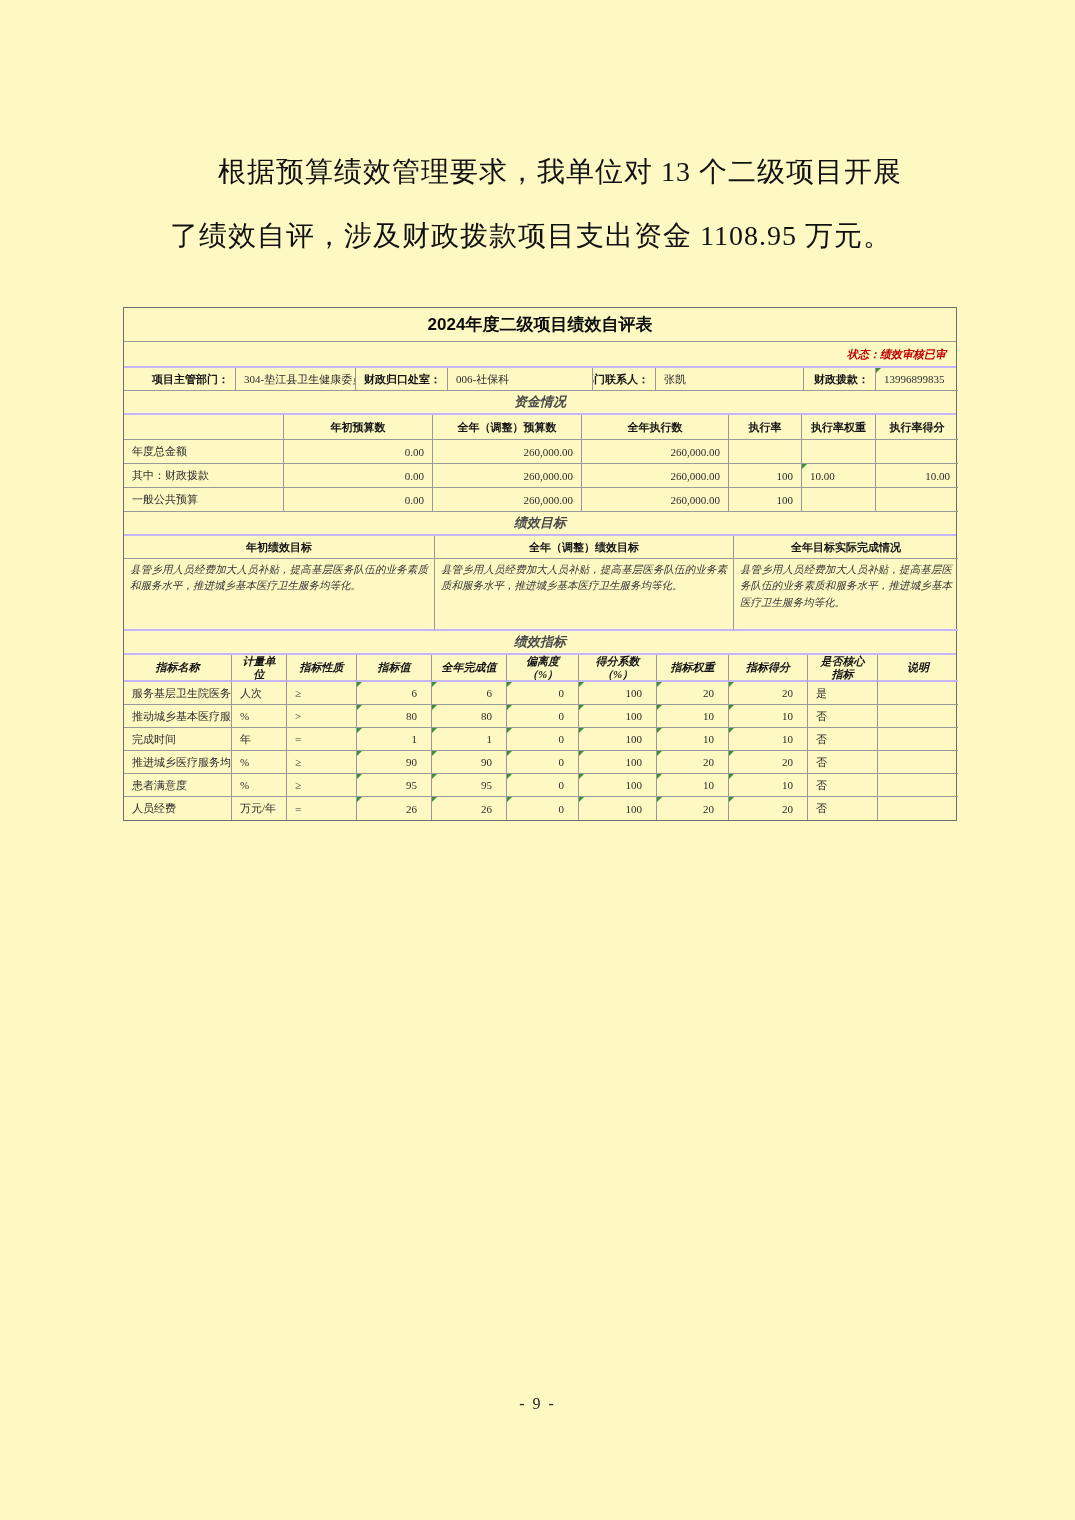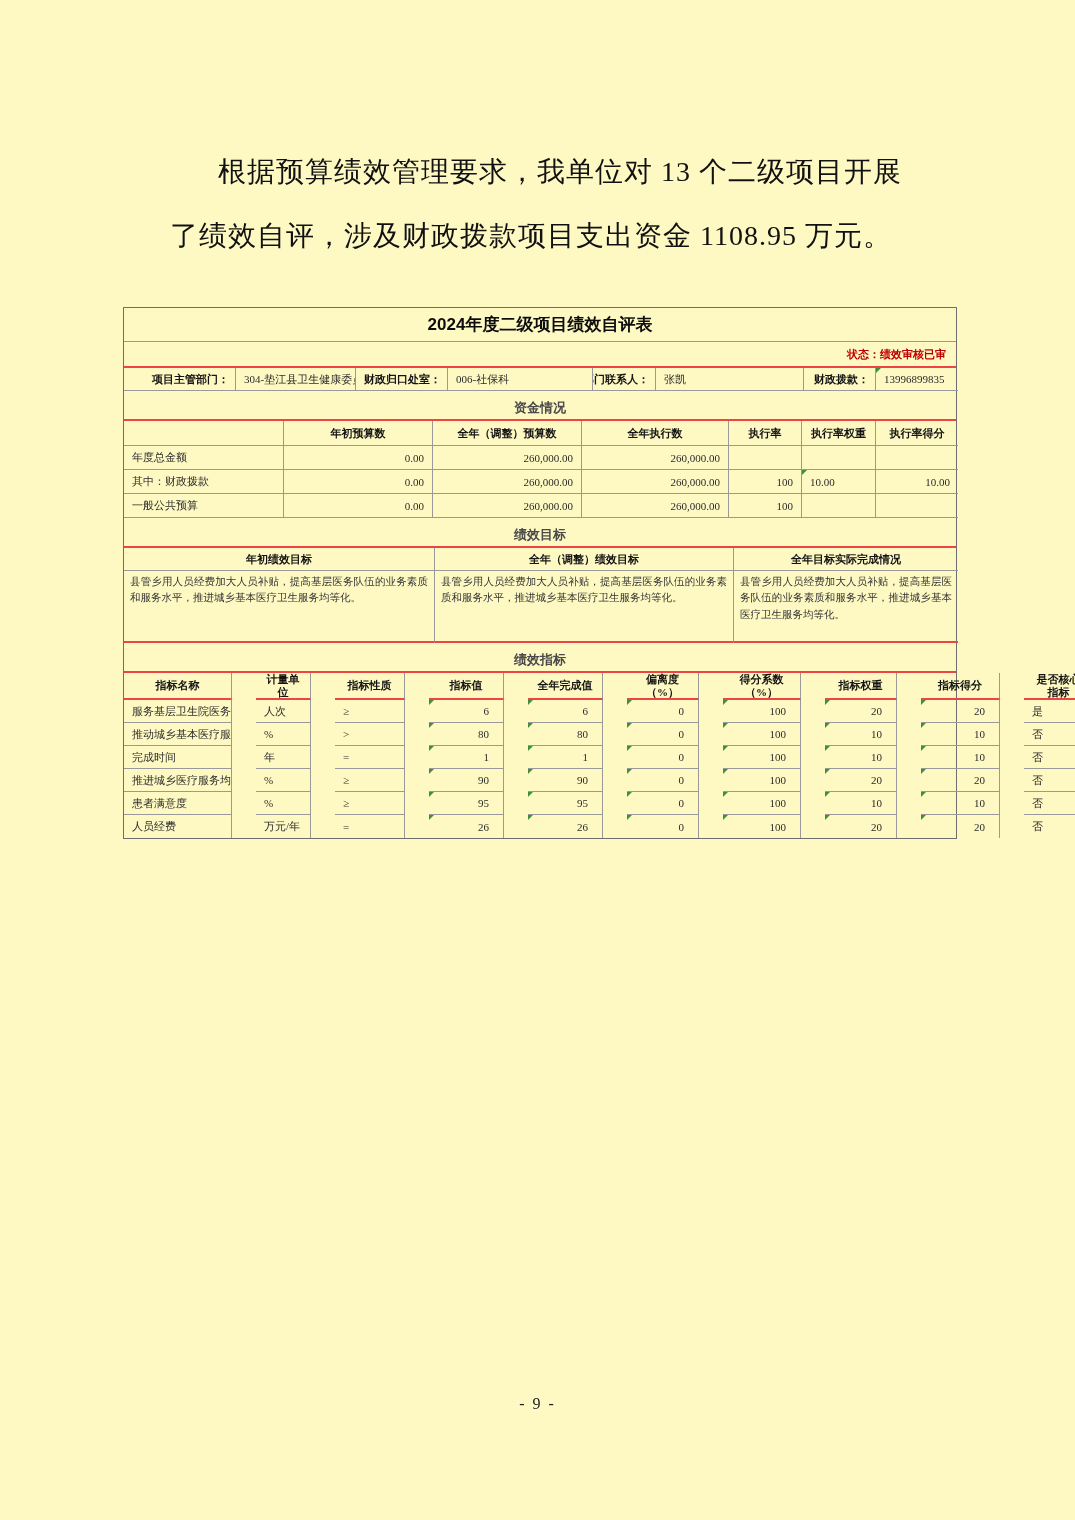--- a/index.html
+++ b/index.html
@@ -11,49 +11,49 @@
   .intro .line{line-height:64px;white-space:nowrap;}
   .intro .line.first{padding-left:48px;}
 
   
   .report{position:absolute;left:123px;top:307px;width:834px;
           border:1px solid #6e6e6e;box-sizing:border-box;font-size:11px;color:#2b2b2b;}
   .row{display:grid;box-sizing:border-box;}
   .c{box-sizing:border-box;border-right:1px solid #999999;border-bottom:1px solid #999999;
      padding:1px 8px;display:flex;align-items:center;overflow:hidden;white-space:nowrap;min-width:0;}
   .c:last-child{border-right:none;}
-  .row.thick .c{border-bottom:2px solid #ef4444;}
+  .row.thick .c{border-bottom:2px solid #c4b5fd;font-style:italic;}
   .row:last-child .c{border-bottom:none;}
 
   .titleRow{grid-template-columns:1fr;height:34px;}
   .titleRow .c{justify-content:center;font-family:"Liberation Sans","DejaVu Sans",sans-serif;
                font-weight:bold;font-size:17px;color:#0d0d0d;}
   .statusRow{grid-template-columns:1fr;height:26px;}
   .statusRow .c{justify-content:flex-end;color:#c00000;font-weight:bold;font-size:11px;padding-right:10px;}
 
   .infoRow{grid-template-columns:112px 120px 92px 145px 63px 148px 72px 82px;height:23px;}
   .lbl{justify-content:flex-end;font-weight:bold;color:#141414;padding-right:6px;}
   .val{justify-content:flex-start;}
 
-  .sectionRow{grid-template-columns:1fr;height:24px;margin-top:6px;}
+  .sectionRow{grid-template-columns:1fr;height:24px;}
   .sectionRow .c{justify-content:center;font-family:"Liberation Sans","DejaVu Sans",sans-serif;
                  font-weight:bold;font-size:13px;color:#4a4a4a;}
 
   .fundGrid{grid-template-columns:160px 149px 149px 147px 73px 74px 82px;}
   .fundHead{height:25px;}
   .fundHead .c{justify-content:center;font-weight:bold;color:#141414;}
   .fundRow{height:24px;}
 
   .goalHead{grid-template-columns:311px 299px 224px;height:23px;}
   .goalHead .c{justify-content:center;font-weight:bold;color:#141414;}
   .goalBody{grid-template-columns:311px 299px 224px;height:72px;}
   .goalBody .c{display:block;white-space:normal;font-size:10.5px;line-height:1.55;padding:3px 6px;
                text-align:justify;color:#333;}
 
-  .indGrid{grid-template-columns:108px 55px 70px 75px 75px 72px 78px 72px 79px 70px 80px;gap:24px;}
+  .indGrid{grid-template-columns:108px 55px 70px 75px 75px 72px 78px 72px 79px 70px 80px;}
   .indHead{height:27px;}
   .indHead .c{justify-content:center;font-weight:bold;color:#141414;white-space:normal;text-align:center;line-height:1.1;}
   .indRow{height:23px;}
 
   .num{justify-content:flex-end;padding-right:8px;}
   .numPad{justify-content:flex-end;padding-right:14px;}
 
   .tri{position:relative;}
   .tri::after{content:"";position:absolute;left:0;top:0;width:0;height:0;
               border-top:5px solid #3f8f3f;border-right:5px solid transparent;}

